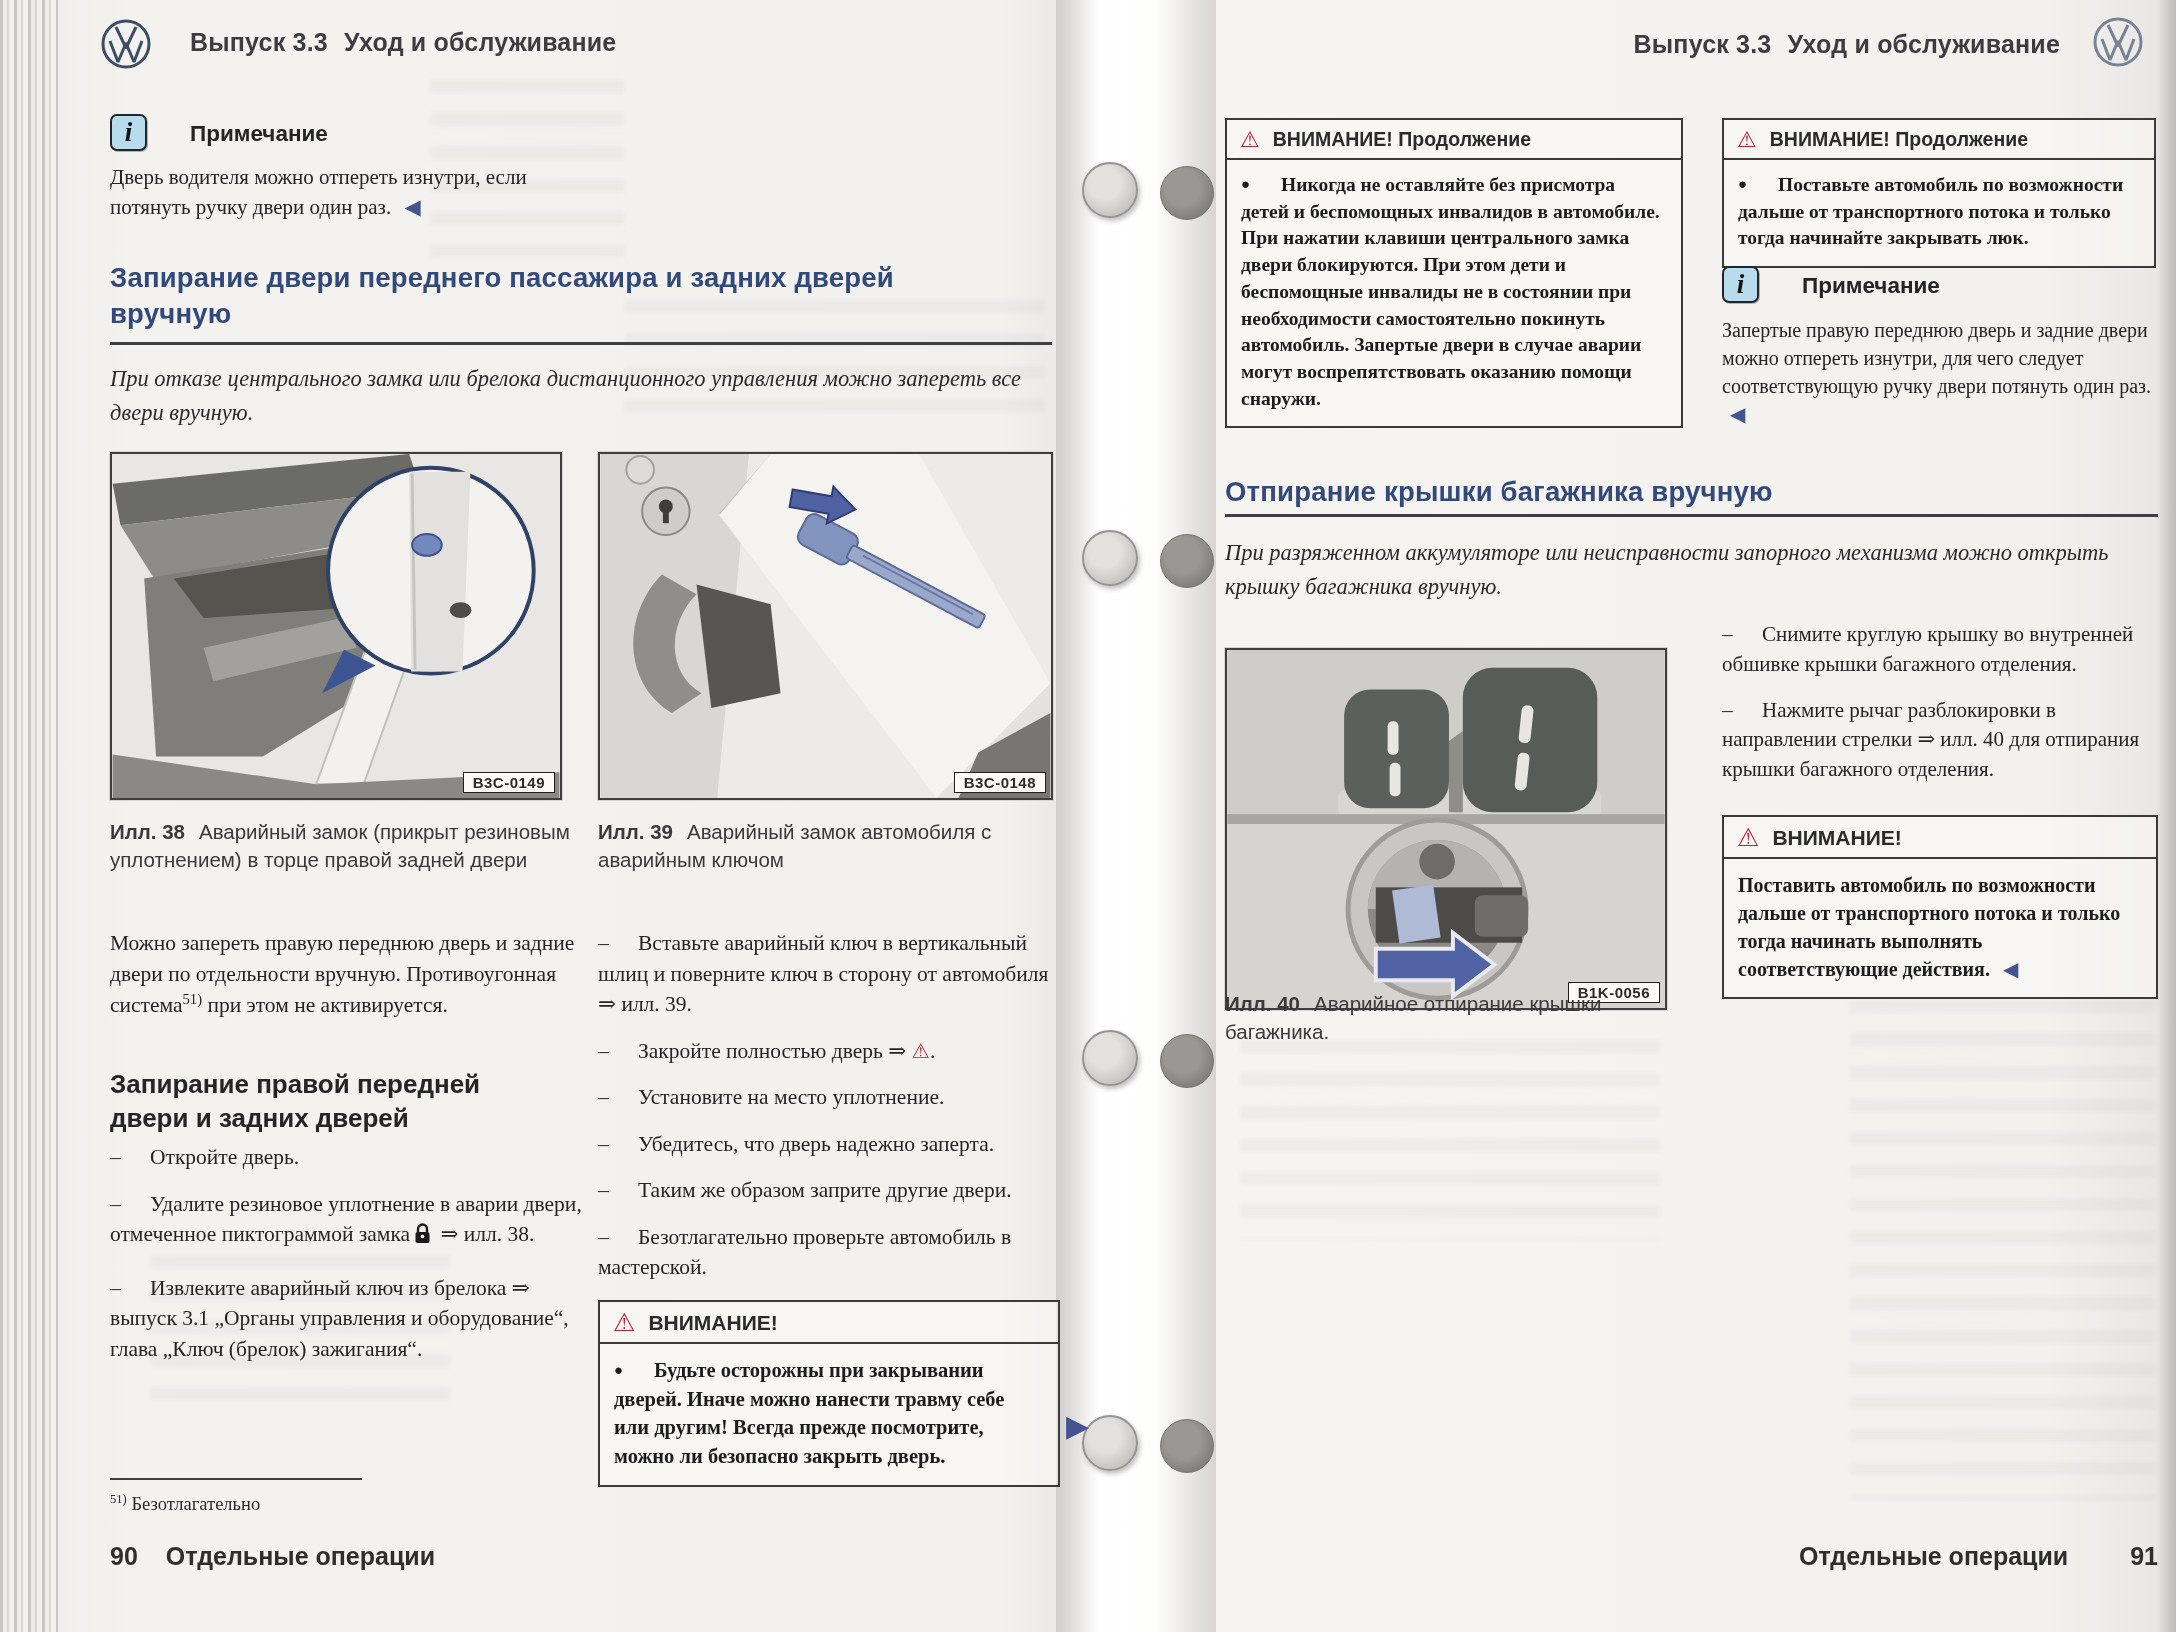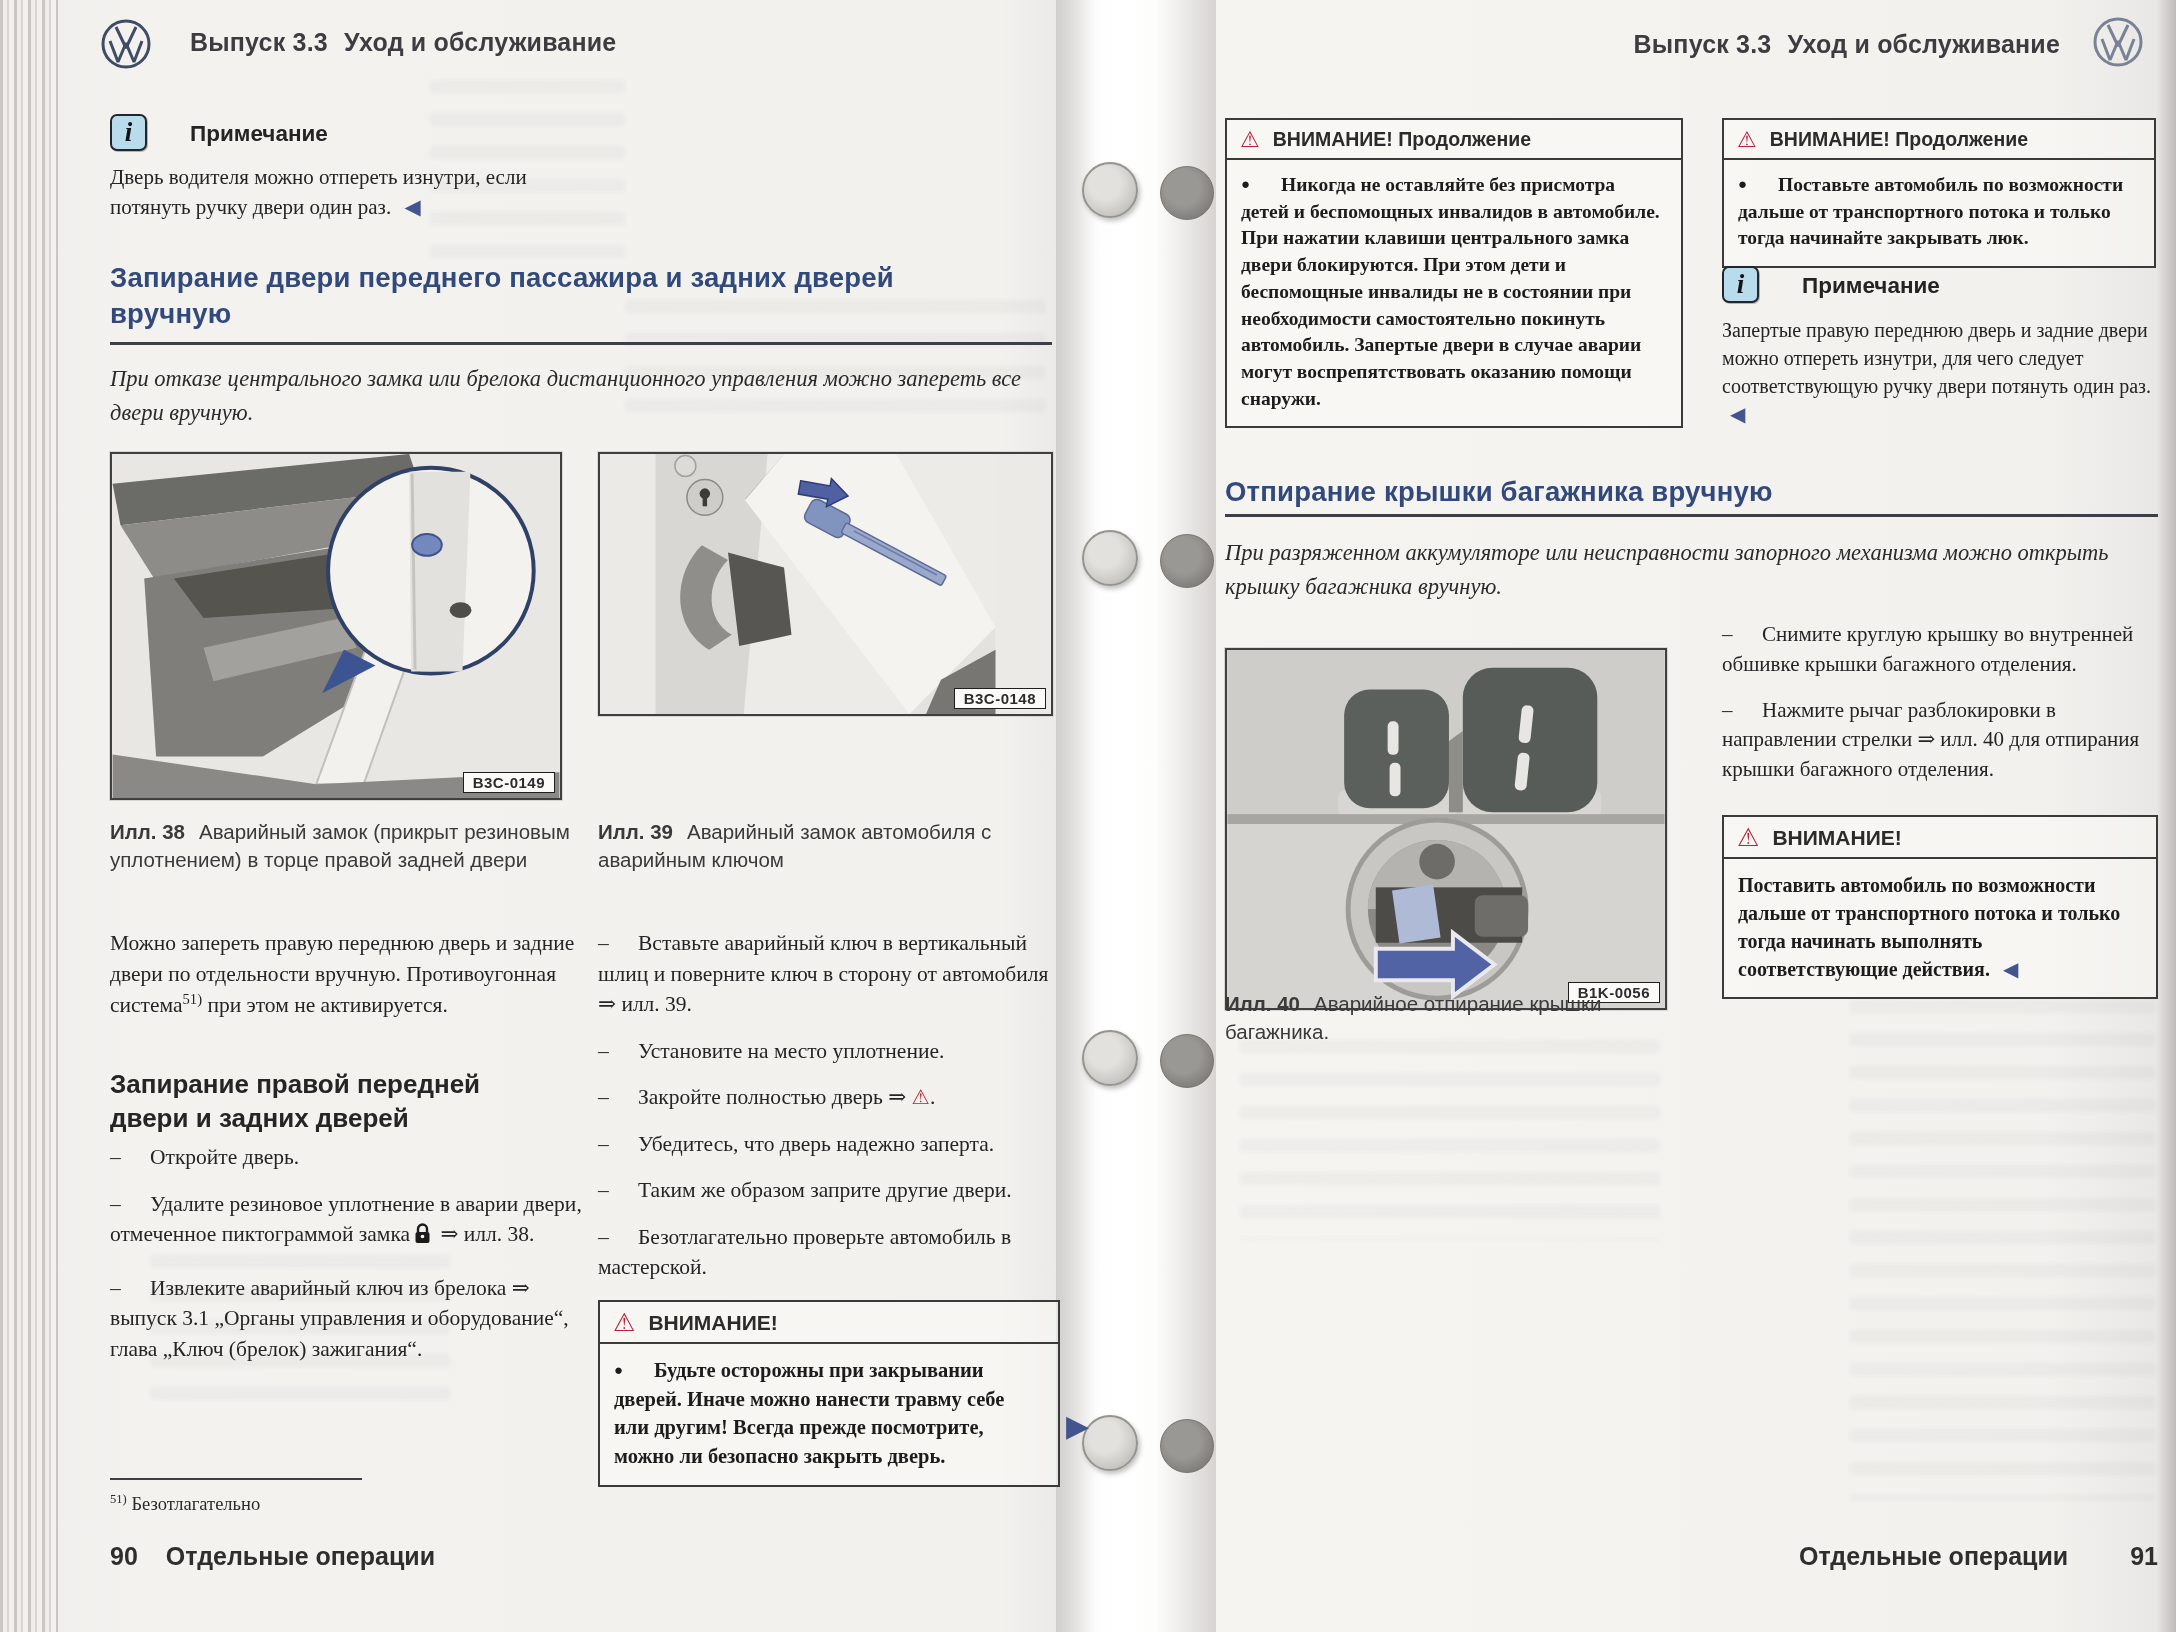--- a/index.html
+++ b/index.html
@@ -146,21 +146,21 @@
       <polygon points="234,198 266,214 212,242" fill="#3d5493"></polygon>
       <circle cx="322" cy="118" r="104" fill="#f3f2ef" stroke="#2f4167" stroke-width="4"></circle>
       <polygon points="300,18 362,18 354,220 302,220" fill="#e3e1dd"></polygon>
       <path d="M 303,20 L 306,218" stroke="#c6c4c0" stroke-width="3" fill="none"></path>
       <ellipse cx="318" cy="92" rx="15" ry="11" fill="#7388bd" stroke="#42528a" stroke-width="2"></ellipse>
       <ellipse cx="352" cy="158" rx="11" ry="8" fill="#4e4d4a"></ellipse>
     </svg>
     <div class="fig-code">B3C-0149</div>
   </div>
 
-  <div class="abs figure" style="left:598px;top:452px;width:455px;height:264px;">
+  <div class="abs figure" style="left:598px;top:452px;width:455px;height:348px;">
     <svg viewBox="0 0 455 348">
       <rect width="455" height="348" fill="#edebe8"></rect>
       <polygon points="0,0 150,0 118,348 0,348" fill="#d9d7d3"></polygon>
       <polygon points="120,60 172,0 204,0 152,82" fill="#c2c0bc"></polygon>
       <polygon points="172,0 322,0 455,232 455,348 340,348 120,62" fill="#f4f3f0"></polygon>
       <polygon points="340,348 455,232 455,348" fill="#e4e2de"></polygon>
       <path d="M 62,122 C 22,162 22,232 72,262 L 102,242 C 67,222 67,172 97,142 Z" fill="#8f8e8a"></path>
       <polygon points="97,132 172,152 182,242 112,257" fill="#575652"></polygon>
       <circle cx="66" cy="58" r="24" fill="#cfcdc9" stroke="#8b8a86" stroke-width="2"></circle>
       <circle cx="66" cy="53" r="7" fill="#3e3d3a"></circle>
@@ -216,24 +216,24 @@
   <div class="abs footer" style="left:110px;top:1542px;gap:28px;">
     <span>90</span>
     <span>Отдельные операции</span>
   </div>
 
   <div class="abs" style="left:598px;top:928px;width:470px;">
     <div class="bullet">
       <span class="dash">–</span><span>Вставьте аварийный ключ в вертикальный шлиц и поверните ключ в сторону от автомобиля ⇒ илл. 39.</span>
     </div>
     <div class="bullet">
+      <span class="dash">–</span><span>Закройте полностью дверь ⇒</span> <span class="inline-warn">⚠</span><span>.</span>
+    </div>
+    <div class="bullet">
       <span class="dash">–</span><span>Установите на место уплотнение.</span>
-    </div>
-    <div class="bullet">
-      <span class="dash">–</span><span>Закройте полностью дверь ⇒</span> <span class="inline-warn">⚠</span><span>.</span>
     </div>
     <div class="bullet">
       <span class="dash">–</span><span>Убедитесь, что дверь надежно заперта.</span>
     </div>
     <div class="bullet">
       <span class="dash">–</span><span>Таким же образом заприте другие двери.</span>
     </div>
     <div class="bullet">
       <span class="dash">–</span><span>Безотлагательно проверьте автомобиль в мастерской.</span>
     </div>

